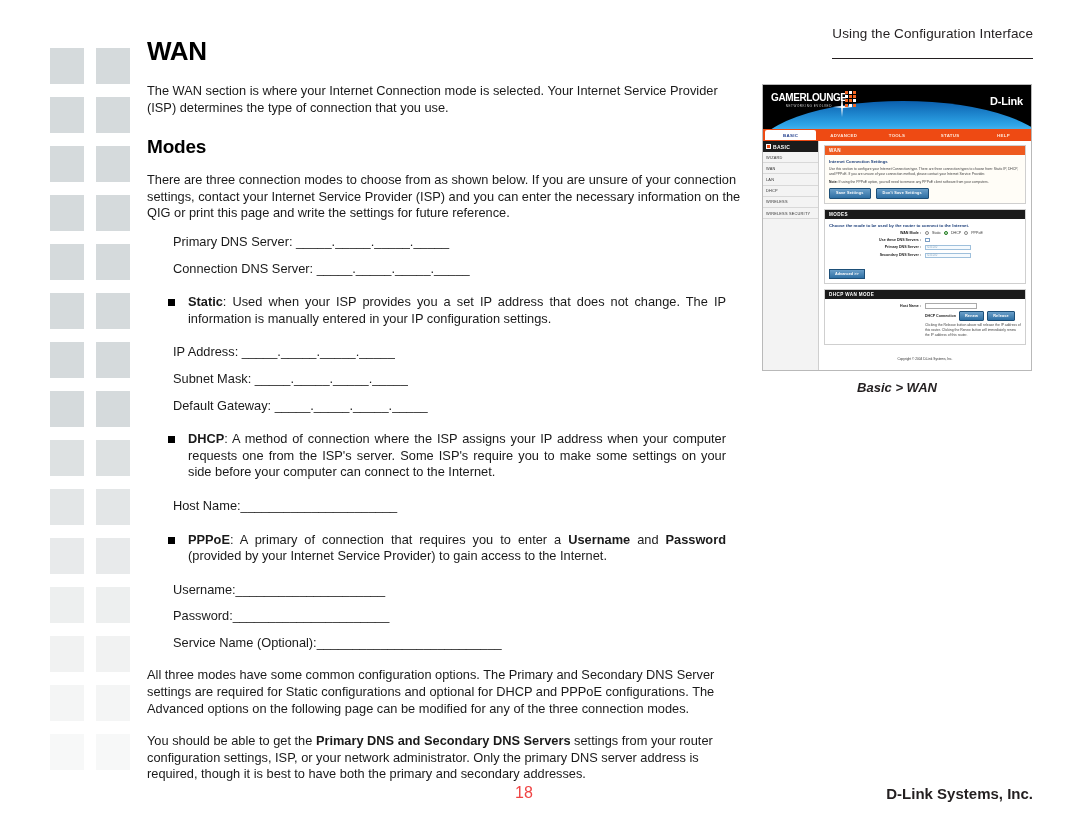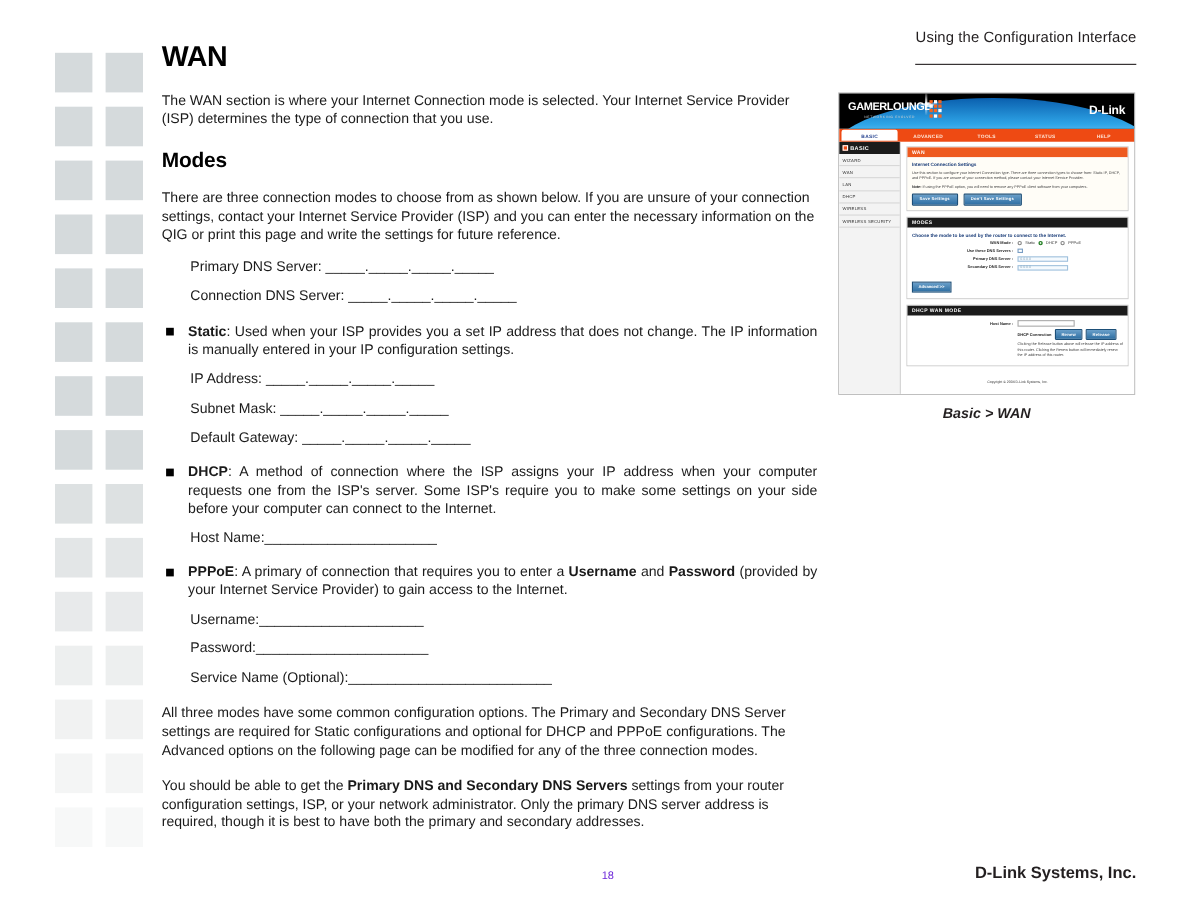--- a/index.html
+++ b/index.html
@@ -39,42 +39,42 @@
   p.body {
     font-size: 12.8px; line-height: 16.6px; color: #1a1a1a;
     margin: 0 0 12px 0; text-align: left;
   }
 
   .field {
     font-size: 12.8px; line-height: 16.6px; color: #1a1a1a;
     margin: 0 0 10px 26px;
   }
 
-  ul.modelist { list-style: none; margin: 0; padding: 0; }
+  ul.modelist { list-style: none; margin: 17px; padding: 0; }
   ul.modelist > li {
     position: relative; padding-left: 24px;
     font-size: 12.8px; line-height: 16.6px; color: #1a1a1a;
     margin-bottom: 10px;
   }
   ul.modelist > li::before {
     content: ""; position: absolute; left: 4px; top: 5px;
     width: 7px; height: 7px; background: #000;
   }
   li.justify { text-align: justify; }
   b { font-weight: bold; }
 
   
   .figure { position: absolute; left: 762px; top: 84px; width: 270px; }
   .ui {
     width: 270px; border: 1px solid #b9b9b9; background: #fff;
     font-family: "Liberation Sans", sans-serif;
   }
   
   .ui-banner {
-    height: 32px; background: #000; position: relative; overflow: hidden;
+    height: 44px; background: #000; position: relative; overflow: hidden;
   }
   .ui-banner .swoosh {
     position: absolute; left: -10px; bottom: -26px; width: 300px; height: 54px;
     background: linear-gradient(to bottom, #0a5fae 0%, #2fa6e8 45%, #bfe4f7 88%, #ffffff 100%);
     border-radius: 50% 50% 0 0 / 100% 100% 0 0;
   }
   .ui-banner .sparkle {
     position: absolute; left: 78px; bottom: 12px; width: 2px; height: 22px;
     background: linear-gradient(to bottom, rgba(255,255,255,0), #fff, rgba(255,255,255,0));
   }
@@ -175,21 +175,21 @@
     font-size: 3.8px; font-weight: bold; padding: 2px 5px;
     border: .5px solid #1d4f78; display: inline-block; margin-top: 2px;
   }
   .copyright { text-align: center; font-size: 3.2px; color: #333; padding: 7px 0 4px 0; }
   .fig-caption {
     text-align: center; margin-top: 9px;
     font-size: 13px; font-style: italic; font-weight: bold; color: #231f20;
   }
 
   
-  .pg-num { position: absolute; left: 547px; bottom: 32px; font-size: 10px; color: #6d28d9; }
+  .pg-num { position: absolute; left: 515px; bottom: 32px; font-size: 16px; color: #ef4444; }
   .pg-brand { position: absolute; right: 47px; bottom: 32px; font-size: 15px; font-weight: bold; color: #231f20; }
 </style>
 </head>
 <body>
 
 <div class="page">
 
   <div class="margin-deco">
     <div class="deco-row">
         <span class="deco-sq"></span>

